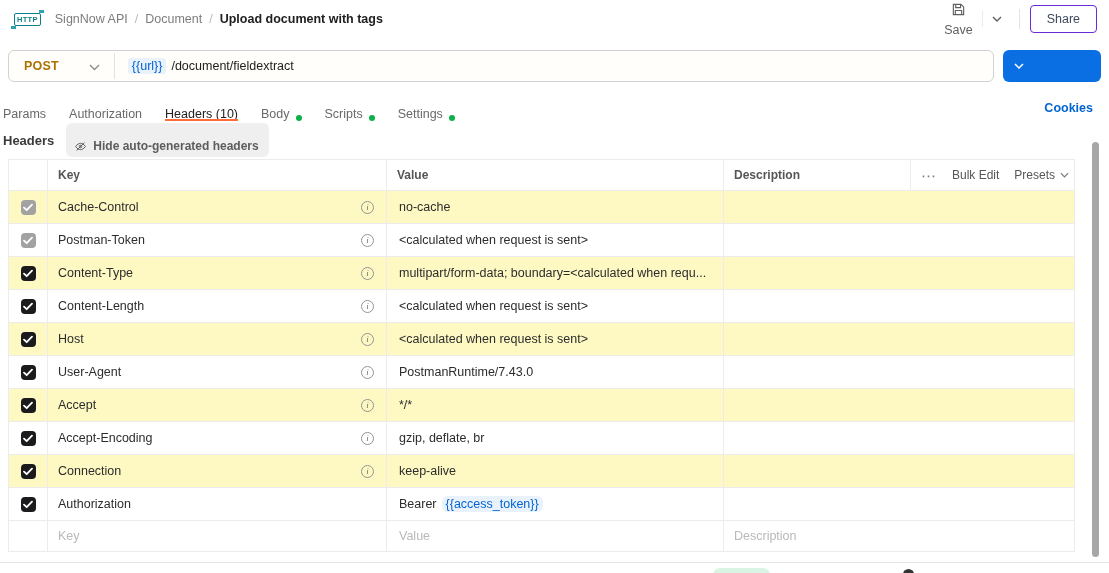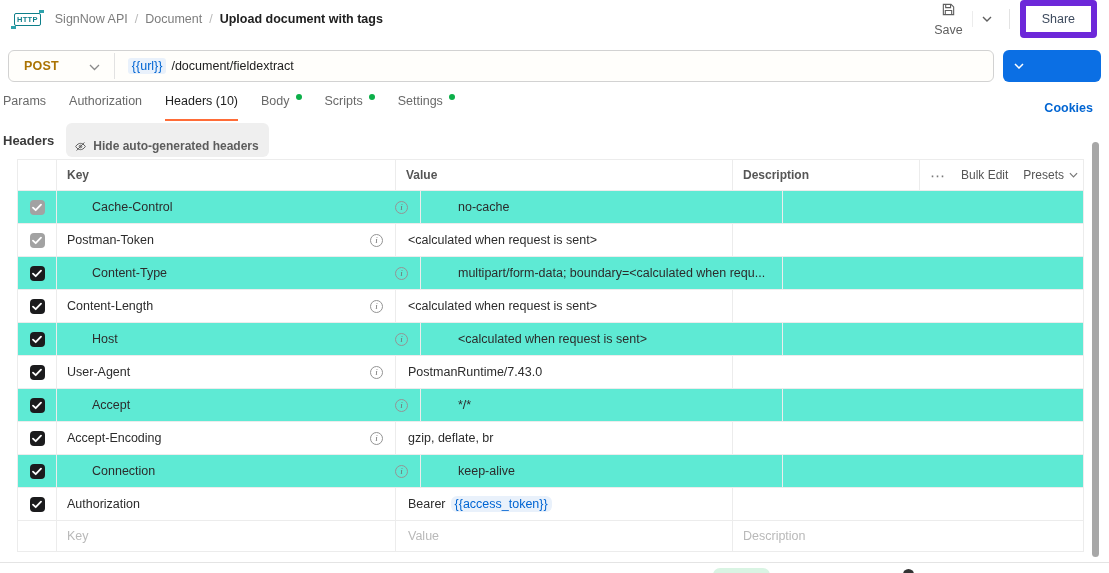--- a/index.html
+++ b/index.html
@@ -18,59 +18,59 @@
   .http-icon::before { content:""; position:absolute; right:-3px; top:-3px; width:5px; height:3px; background:#2ea3ad; }
   .http-icon::after  { content:""; position:absolute; left:-3px; bottom:-3px; width:5px; height:3px; background:#2ea3ad; }
   .crumbs { display:flex; align-items:center; gap:7px; margin-left:14px; font-size:12.5px; }
   .crumb { color:#7d7d7d; cursor:default; }
   .crumb.last { color:#212121; font-weight:700; }
   .crumb-sep { color:#b9b9b9; }
   .topbar-right { margin-left:auto; display:flex; align-items:center; }
   .save-btn { display:flex; align-items:center; gap:6px; color:#5f5f5f; font-size:12.5px; padding:5px 9px; border-radius:4px;flex-direction:column; }
   .save-caret { color:#5f5f5f; padding:5px 9px; border-left:1px solid #ececec; display:flex; align-items:center; }
   .topbar-sep { width:1px; height:20px; background:#e3e3e3; margin:0 10px 0 8px; }
-  .share-btn { border:6px solid #6d28d9; border-radius:4px; padding:6px 16px; font-size:12.5px; color:#3e4b5e; background:#fff; }
+  .share-btn { border:1px solid #6d28d9; border-radius:4px; padding:6px 16px; font-size:12.5px; color:#3e4b5e; background:#fff; }
 
   
   .url-row { display:flex; gap:9px; margin:12px 8px 0 8px; height:32px; }
   .url-box { flex:1; display:flex; align-items:center; border:1px solid #d2d2d2; border-radius:6px; background:#fffefb; }
   .method { color:#ab7303; font-weight:700; font-size:12.5px; padding:0 0 0 15px; letter-spacing:.2px; }
   .method-caret { color:#8a8a8a; margin:2px 14px 0 30px; display:flex; }
   .url-vsep { width:1px; height:26px; background:#e2e2e2; }
   .url-text { margin-left:13px; font-size:12.5px; display:flex; align-items:center; gap:5px; }
   .var-pill { color:#0265d2; background:#e9f1fb; border-radius:3px; padding:1px 4px; }
   .url-path { color:#212121; }
   .send-btn { width:98px; background:#0b6fe4; border-radius:6px; display:flex; overflow:hidden; cursor:pointer; }
   .send-main { flex:1; display:flex; align-items:center; justify-content:center; color:#fff; font-weight:700; font-size:13px; border-right:1px solid rgba(255,255,255,.35); }
   .send-caret { width:31px; display:flex; align-items:center; justify-content:center; color:#fff; }
 
   
   .tabs-row { display:flex; align-items:center; margin-top:12px; height:27px; padding:0 16px 0 3px; }
-  .tab { font-size:12.5px; color:#696969; margin-right:23px; height:27px; display:flex; align-items:flex-start; position:relative; cursor:default; }
+  .tab { font-size:12.5px; color:#696969; margin-right:23px; height:27px; display:flex; align-items:flex-end; position:relative; cursor:default; }
   .tab.active { color:#212121; }
   .tab.active::after { content:""; position:absolute; left:0; right:0; bottom:0; height:2px; background:#ff6c37; }
   .tab .dot { width:6px; height:6px; border-radius:50%; background:#0caf49; margin-left:6px; }
   .cookies-link { margin-left:auto; color:#0265d2; font-weight:600; font-size:12.5px; }
 
   
   .headers-subrow { display:flex; align-items:center; gap:12px; margin:7px 0 0 3px; height:24px; }
   .headers-title { font-size:13px; font-weight:700; color:#3b3b3b; }
   .toggle-pill { display:flex; align-items:center; gap:6px; background:#efefef; border-radius:6px; padding:16px 10px 4px 8px; font-size:12px; font-weight:600; color:#5c5c5c; }
 
   
-  .htable { margin:7px 0 0 17px; width:1067px; border:1px solid #ececec; font-size:12.5px; background:#fff; }
+  .htable { margin:7px 0 0 8px; width:1067px; border:1px solid #ececec; font-size:12.5px; background:#fff; }
   .thead { display:grid; grid-template-columns:39px 339px 337px 187px 165px; height:30px; color:#565656; font-weight:600; font-size:12px; }
   .thead > div { display:flex; align-items:center; padding-left:10px; }
   .thead .bdr { border-right:1px solid #ececec; }
   .actions-cell { display:flex; align-items:center; gap:15px; padding:0 6px 0 10px !important; font-weight:400; color:#555; }
   .more-dots { color:#7a7a7a; font-size:15px; line-height:1; letter-spacing:1px; }
   .preset-wrap { display:flex; align-items:center; gap:5px; color:#555; }
 
   .hrow { display:grid; grid-template-columns:39px 339px 337px 352px; height:33px; border-top:1px solid #ececec; background:#fff; }
-  .hrow.alt { background:#5eead4;gap:25px; }
+  .hrow.alt { background:#fef9c3; }
   .cb-cell { display:flex; align-items:center; justify-content:center; border-right:1px solid #ececec; }
   .checkbox { width:15px; height:15px; border-radius:4px; display:flex; align-items:center; justify-content:center; cursor:pointer; }
   .checkbox.dark { background:#1b1b1d; }
   .checkbox.gray { background:#a2a2a2; }
   .key-cell { display:flex; align-items:center; justify-content:space-between; padding:0 12px 0 10px; border-right:1px solid #ececec; color:#2c2c2c; }
   .info-icon { width:13px; height:13px; min-width:13px; border:1px solid #949494; border-radius:50%; color:#6f6f6f;
     font-size:9px; display:flex; align-items:center; justify-content:center; font-family:"Liberation Serif", serif; font-style:italic; }
   .value-cell { display:flex; align-items:center; padding:0 8px 0 12px; border-right:1px solid #ececec; color:#2c2c2c;
     white-space:nowrap; overflow:hidden; text-overflow:ellipsis; }
   .value-cell .var-pill { margin-left:5px;border-radius:6px; }

